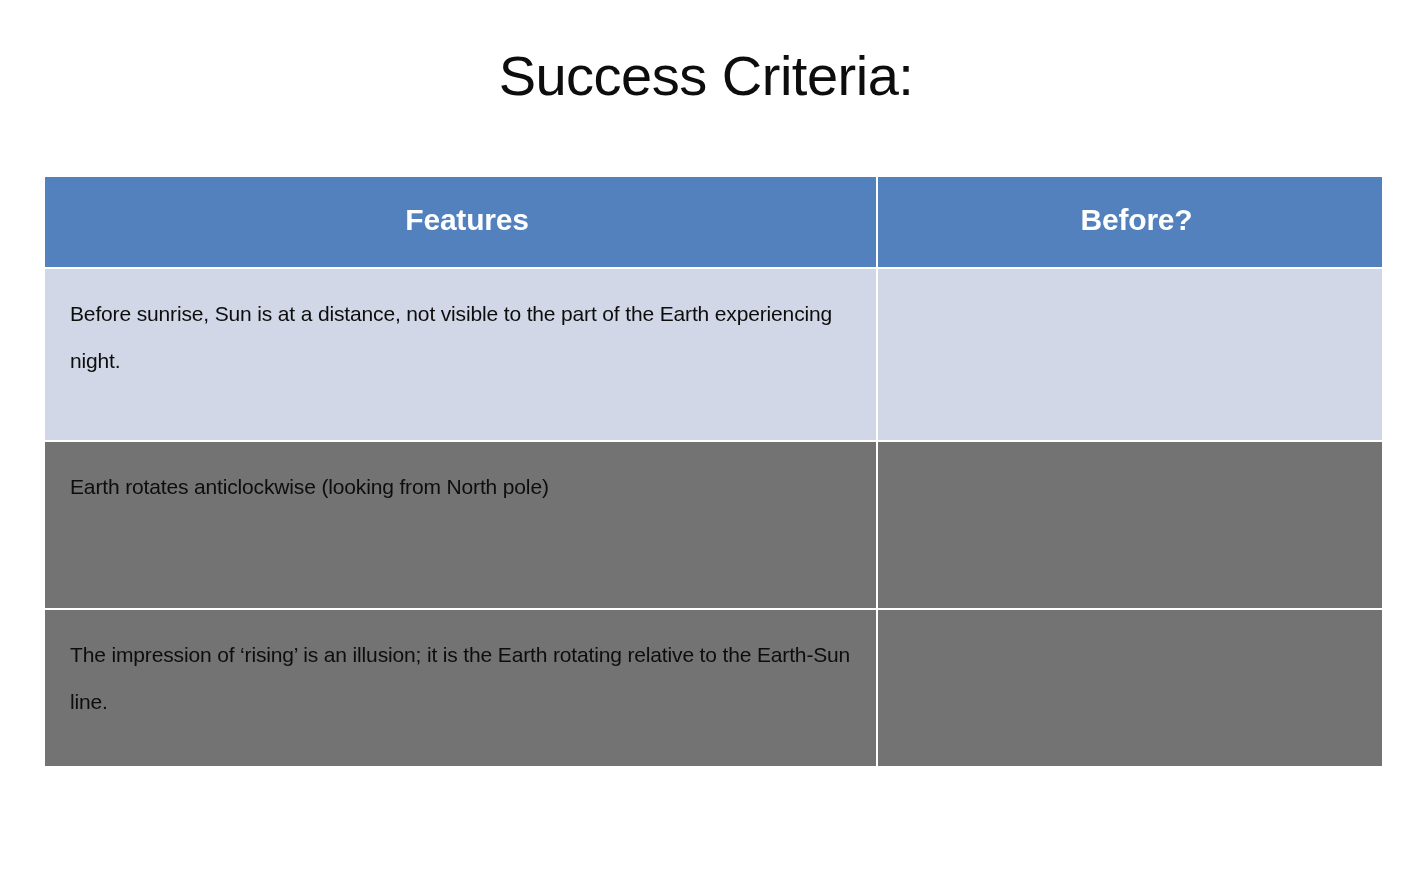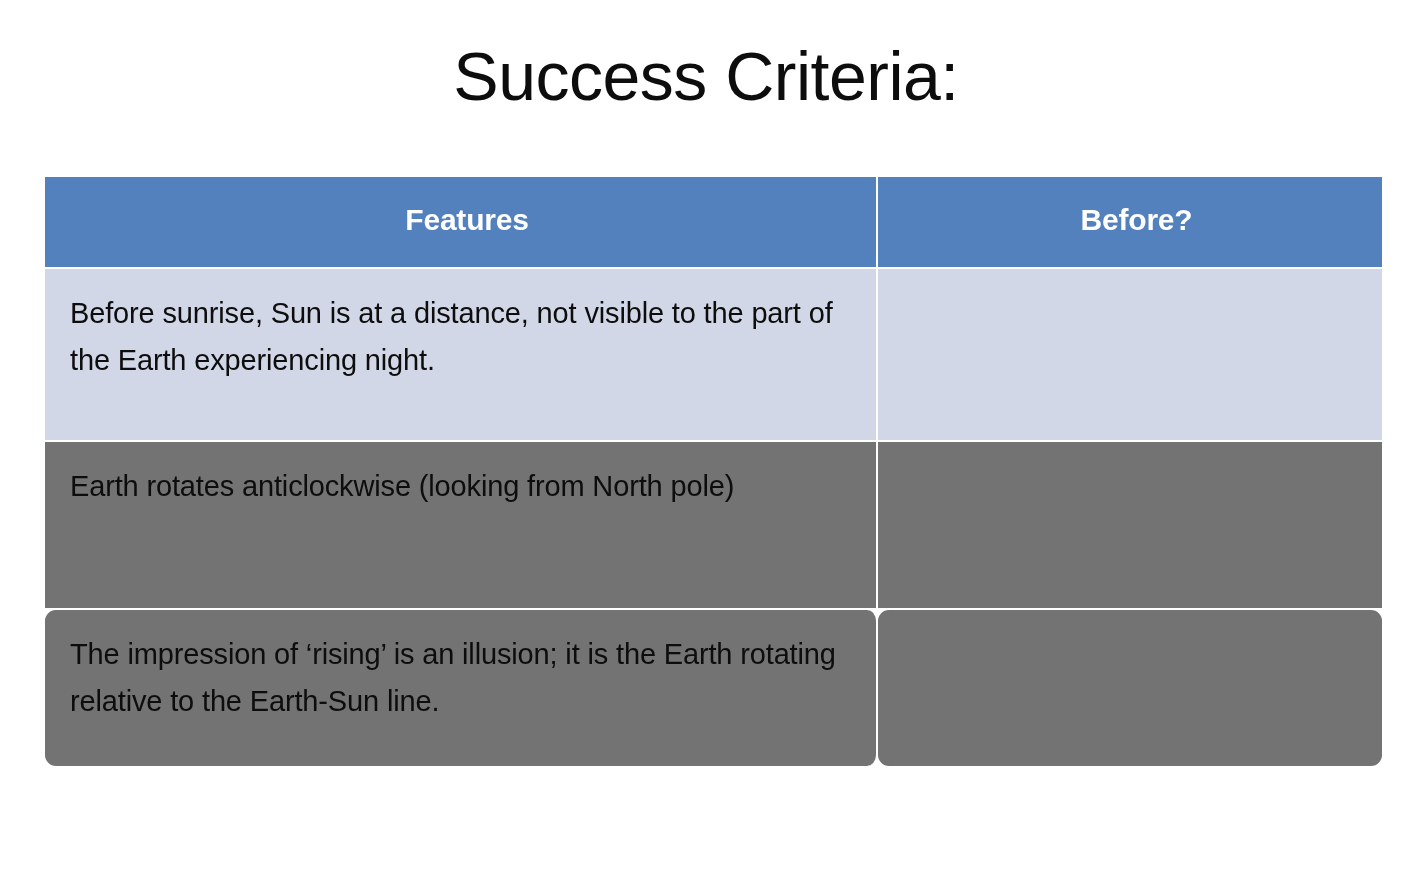--- a/index.html
+++ b/index.html
@@ -21,21 +21,21 @@
     background: #ffffff;
   }
 
   
   .slide-title {
     position: absolute;
     left: 0;
     top: 28px;
     width: 1412px;
     text-align: center;
-    font-size: 68px;
+    font-size: 56px;
     line-height: 96px;
     font-weight: 400;
     color: #0d0d0d;
     letter-spacing: -0.5px;
     white-space: nowrap;
   }
 
   
   .criteria-table {
     position: absolute;
@@ -81,25 +81,25 @@
     white-space: nowrap;
   }
 
   
   .band-dark  td { background: #d1d7e6; }
   .band-light td { background: #737373; }
 
   .row-1 td { height: 147px; }
   .row-2 td { height: 142px; }
   .row-3 td { height: 140px; }
-  .row-4 td { height: 132px; border-radius: 11px; }
+  .row-4 td { height: 132px; }
 
   .cell-inner {
     color: #0d0d0d;
-    font-size: 29px;
+    font-size: 21px;
     line-height: 47px;
     padding: 9px 10px 0 13px;
     letter-spacing: -0.15px;
   }
   .cell-inner.empty {
     min-height: 1px;
   }
 </style>
 </head>
 <body>

